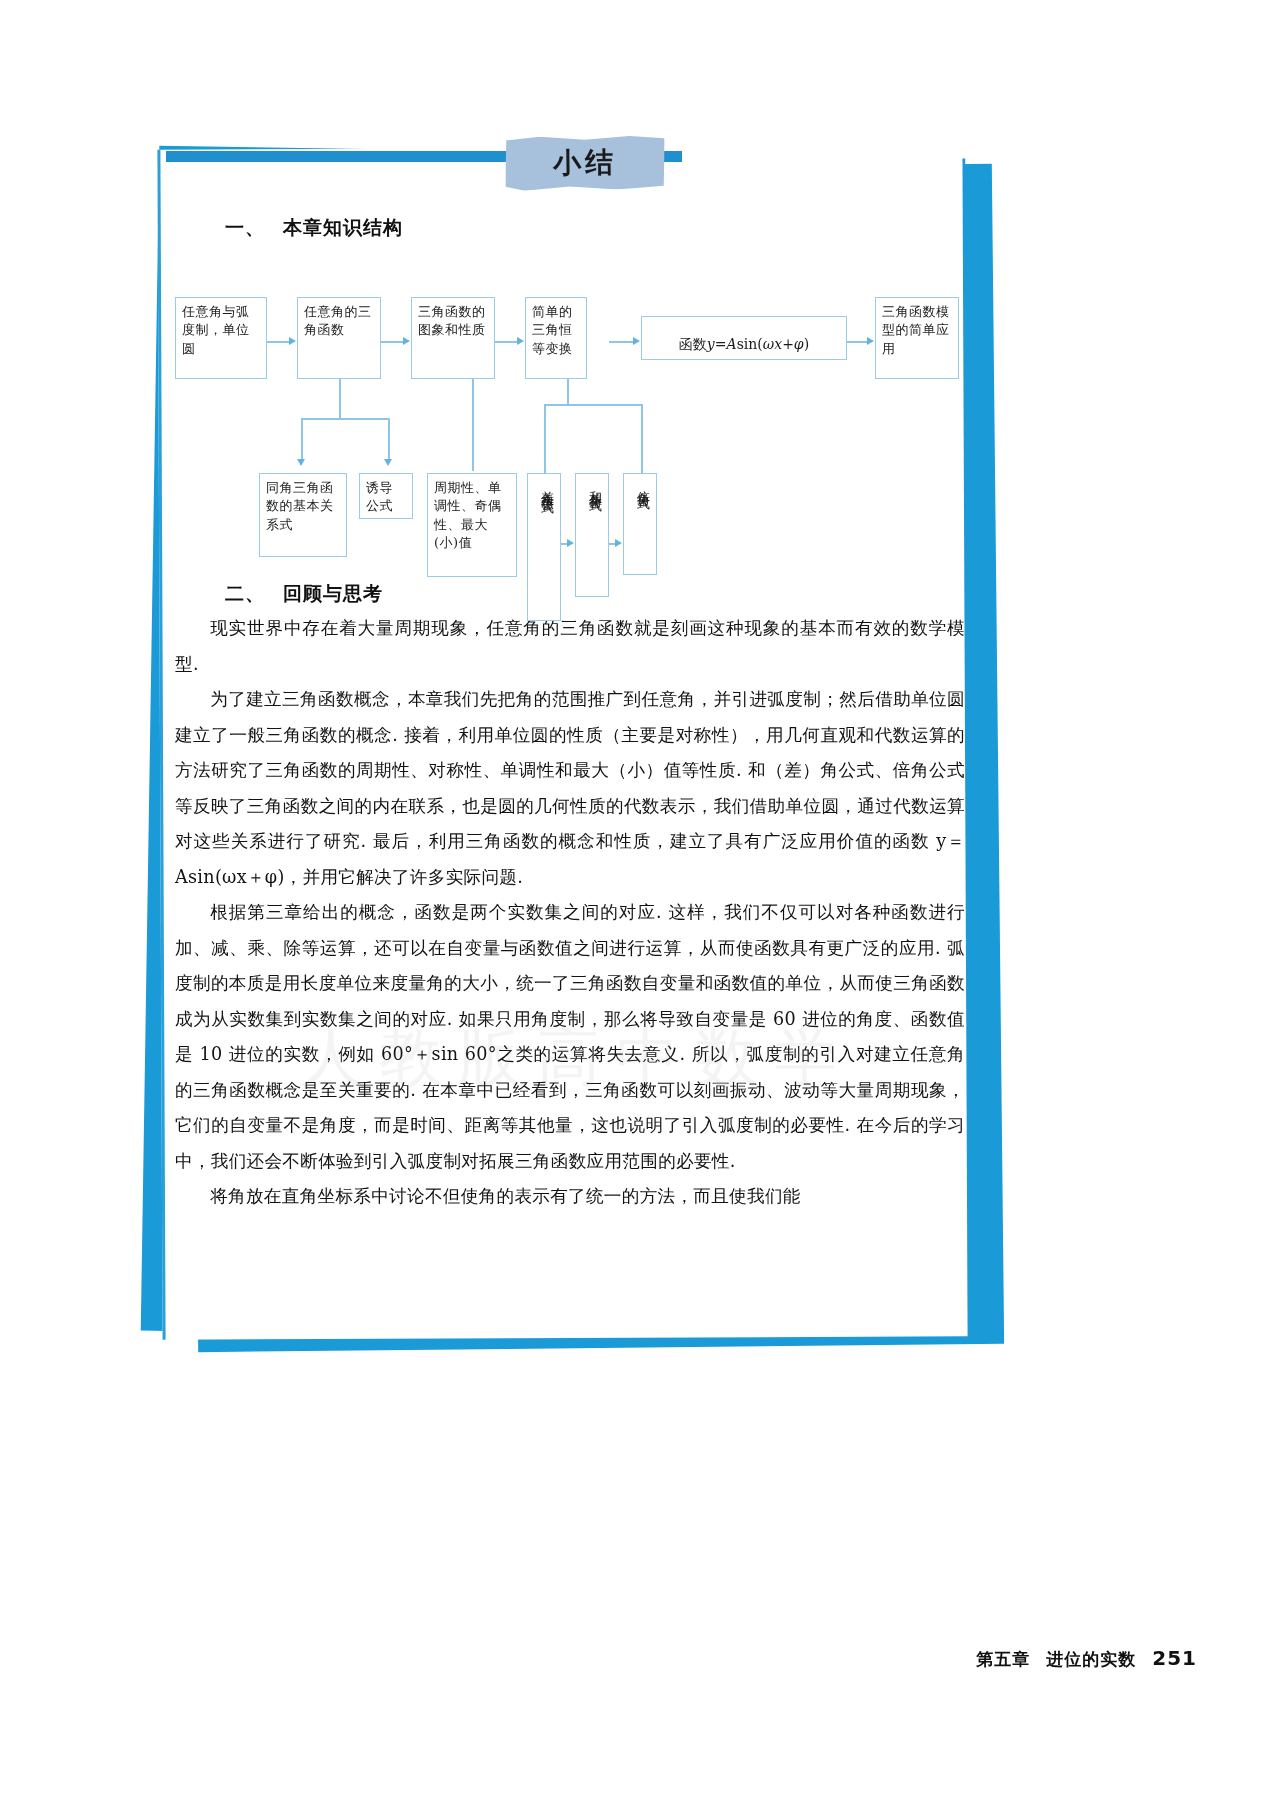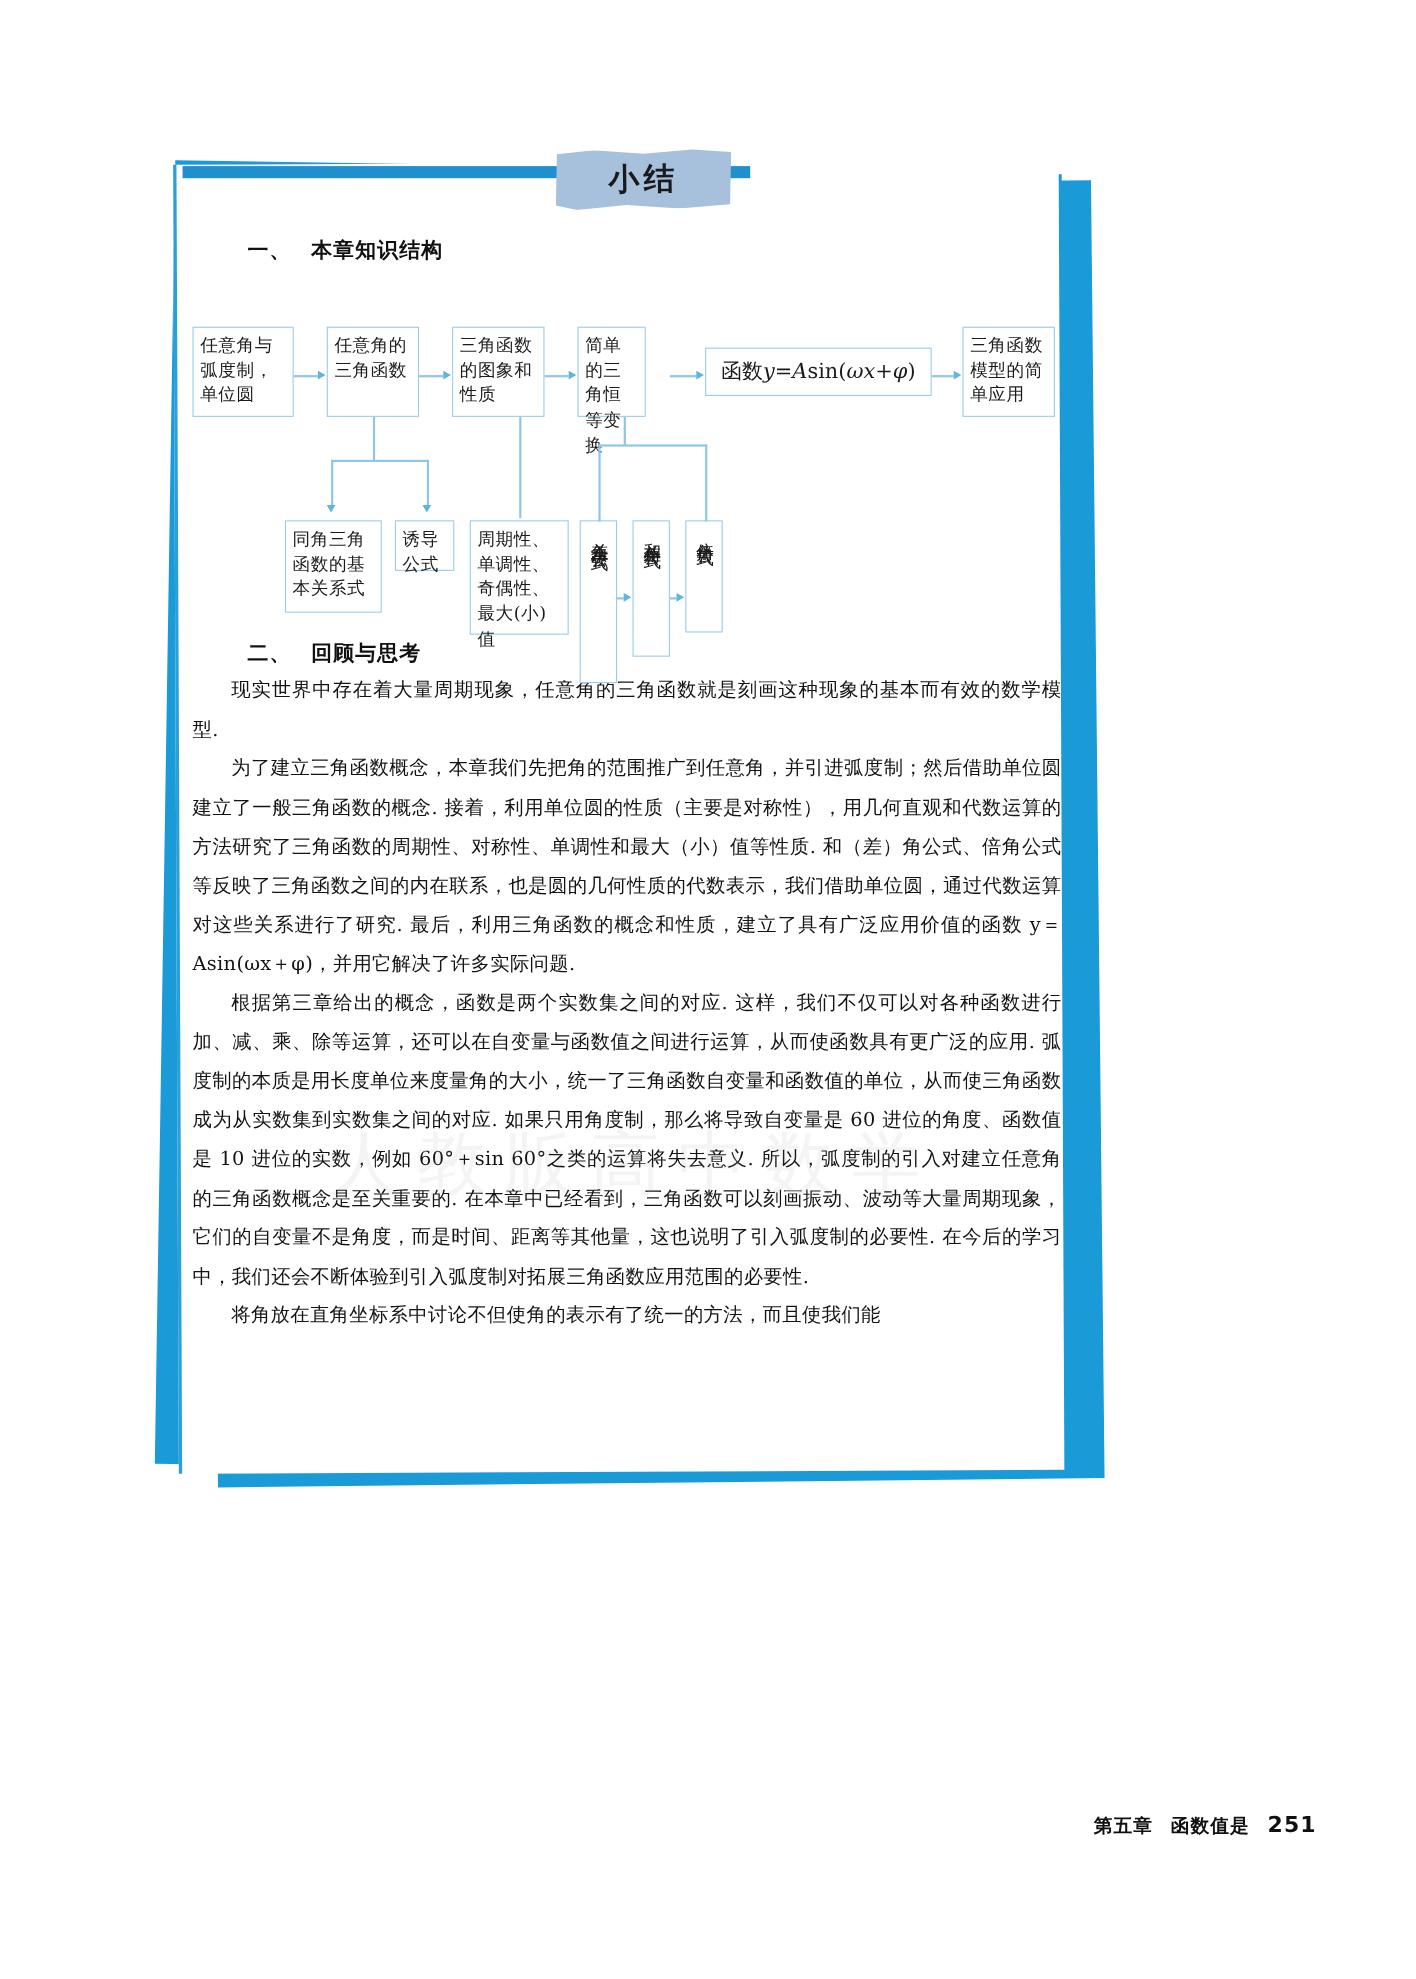--- a/index.html
+++ b/index.html
@@ -74,37 +74,37 @@
   }
   .sec-head .num { margin-right: 18px; }
 
   
   .chart { position: relative; width: 790px; height: 320px; margin-top: 20px; }
   .node {
     position: absolute;
     border: 1px solid #9ccbe8;
     background: #ffffff;
     font-family: "DejaVu Serif", "Liberation Serif", serif;
-    font-size: 16px;
+    font-size: 13px;
     line-height: 1.42;
     color: #1b1b1b;
     padding: 5px 6px 4px 6px;
     text-align: left;
     letter-spacing: 0.5px;
   }
   .node.vert {
     writing-mode: vertical-rl;
     text-orientation: upright;
     letter-spacing: 2px;
     padding: 6px 4px;
     text-align: left;
   }
   .node.formula {
-    font-size: 19px;
-    display: flex; align-items: center; justify-content: center;
+    font-size: 14px;
+    display: flex; align-items: flex-end; justify-content: center;
     white-space: nowrap;
     letter-spacing: 0;
   }
   .node.formula i { font-family: "DejaVu Serif","Liberation Serif",serif; font-style: italic; }
 
   .ln { position: absolute; background: #8fc6e8; }
   .ln.h { height: 1.5px; }
   .ln.v { width: 1.5px; }
   .arrow-r {
     position: absolute; width: 0; height: 0;
@@ -260,17 +260,17 @@
       <p class="j">为了建立三角函数概念，本章我们先把角的范围推广到任意角，并引进弧度制；然后借助单位圆建立了一般三角函数的概念. 接着，利用单位圆的性质（主要是对称性），用几何直观和代数运算的方法研究了三角函数的周期性、对称性、单调性和最大（小）值等性质. 和（差）角公式、倍角公式等反映了三角函数之间的内在联系，也是圆的几何性质的代数表示，我们借助单位圆，通过代数运算对这些关系进行了研究. 最后，利用三角函数的概念和性质，建立了具有广泛应用价值的函数 y＝Asin(ωx＋φ)，并用它解决了许多实际问题.</p>
       <p class="j">根据第三章给出的概念，函数是两个实数集之间的对应. 这样，我们不仅可以对各种函数进行加、减、乘、除等运算，还可以在自变量与函数值之间进行运算，从而使函数具有更广泛的应用. 弧度制的本质是用长度单位来度量角的大小，统一了三角函数自变量和函数值的单位，从而使三角函数成为从实数集到实数集之间的对应. 如果只用角度制，那么将导致自变量是 60 进位的角度、函数值是 10 进位的实数，例如 60°＋sin 60°之类的运算将失去意义. 所以，弧度制的引入对建立任意角的三角函数概念是至关重要的. 在本章中已经看到，三角函数可以刻画振动、波动等大量周期现象，它们的自变量不是角度，而是时间、距离等其他量，这也说明了引入弧度制的必要性. 在今后的学习中，我们还会不断体验到引入弧度制对拓展三角函数应用范围的必要性.</p>
       <p>将角放在直角坐标系中讨论不但使角的表示有了统一的方法，而且使我们能</p>
     </div>
   </div>
 
   <div class="watermark">人教版高中数学</div>
 
   <div class="footer">
     <span>第五章</span>
-    <span>函数值是</span>
+    <span>进位的实数</span>
     <span class="pg">251</span>
   </div>
 
 </div>
 
 </body></html>

